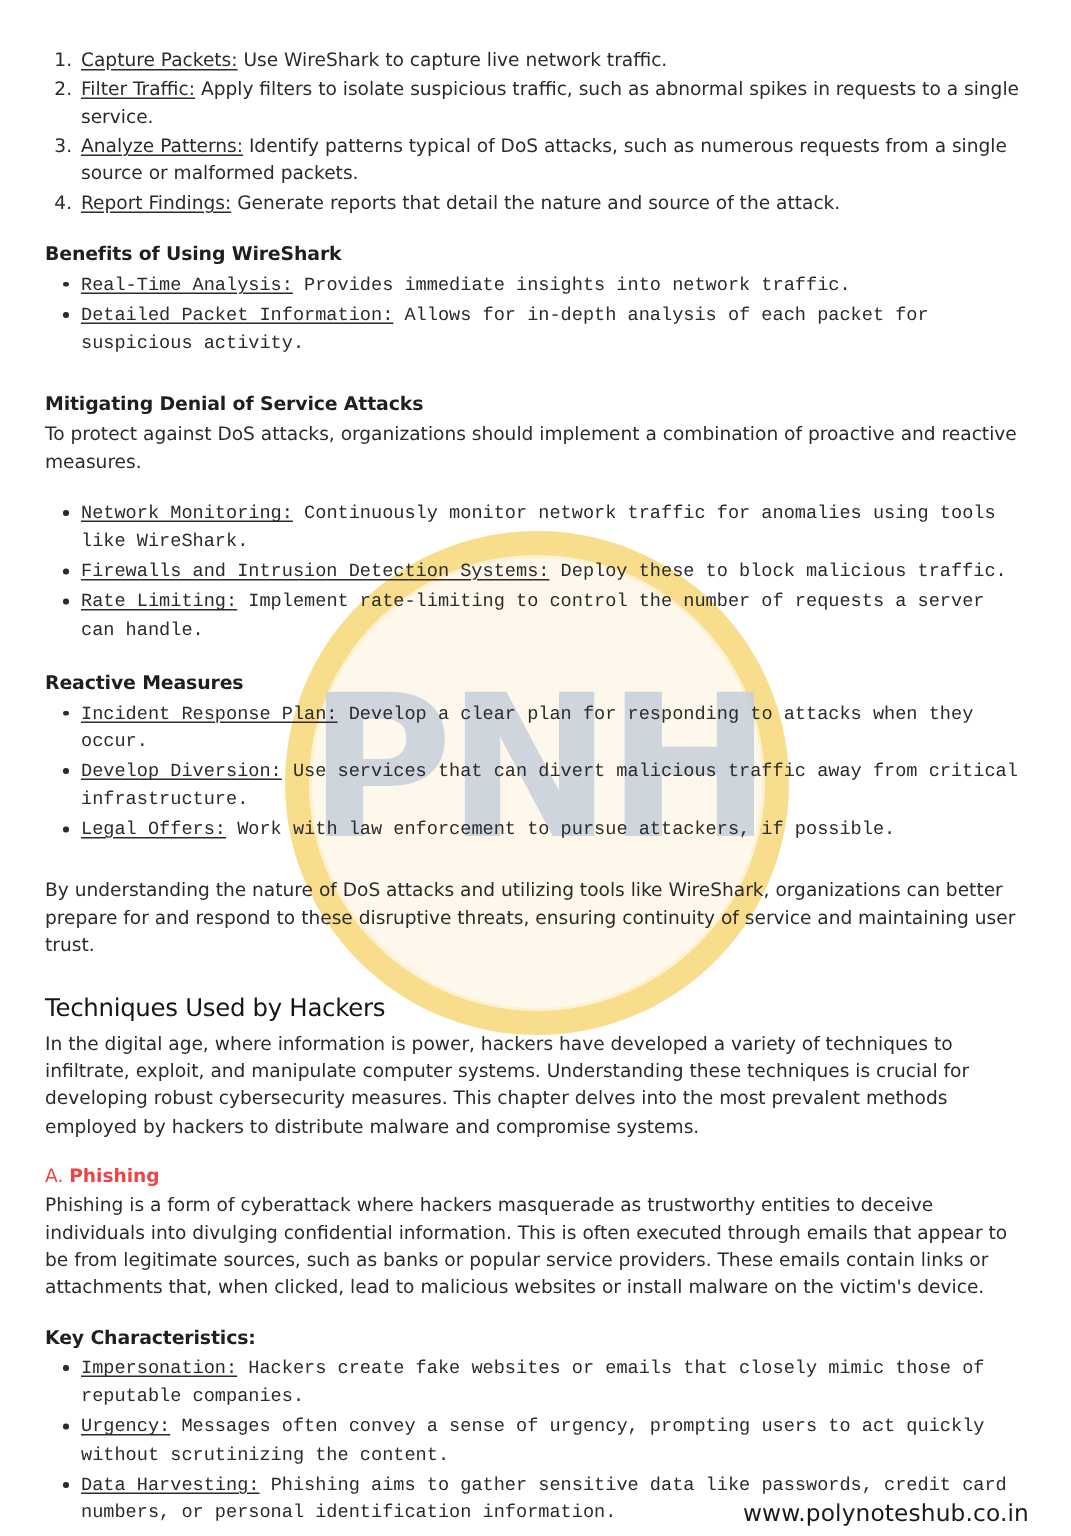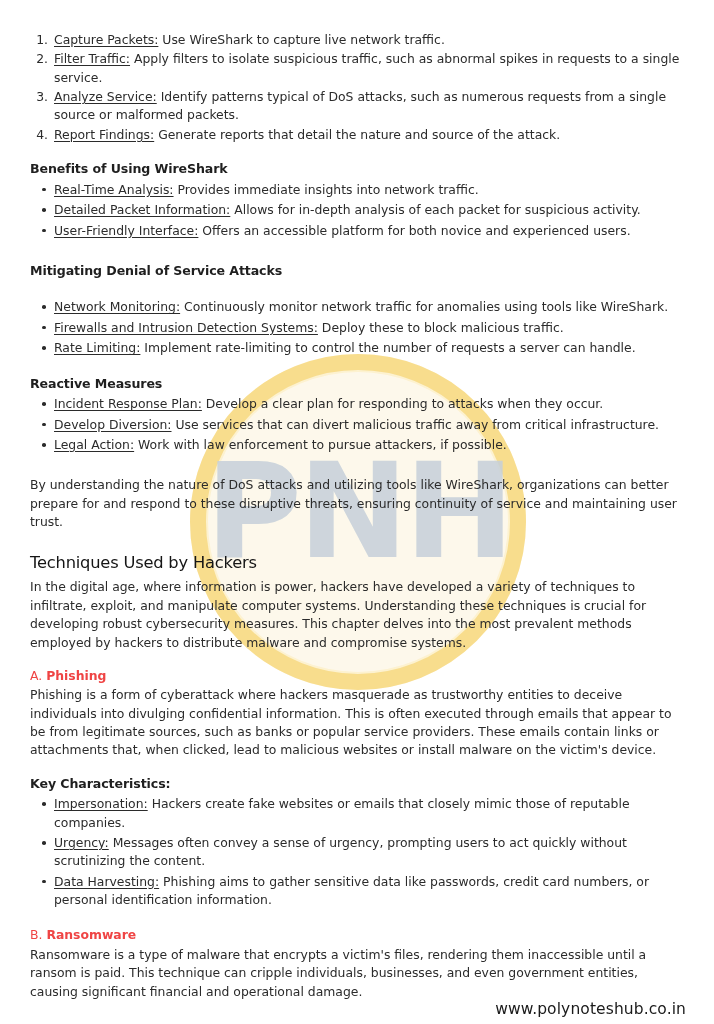--- a/index.html
+++ b/index.html
@@ -80,20 +80,21 @@
     padding-left: 2px;
   }
   ul.bul-list {
     margin: 1px 0 0 0;
     padding-left: 24px;
     list-style: none;
   }
   ul.bul-list > li {
     margin: 0 0 2px 0;
     position: relative;
+    font-family: Liberation Mono, monospace;
   }
   ul.bul-list > li:before {
     content: "";
     position: absolute;
     left: -12px;
     top: 7px;
     width: 3.6px;
     height: 3.6px;
     border-radius: 50%;
     background: #2b2b2b;
@@ -128,52 +129,52 @@
     <text x="170" y="205" text-anchor="middle" font-family="DejaVu Sans, sans-serif" font-size="132" font-weight="bold" fill="#c6d0da" opacity="0.85" letter-spacing="-4">PNH</text>
   </svg>
 </div>
 
 <div id="page">
   <div class="doc">
 
     <ol class="num-list">
       <li><span class="term">Capture Packets:</span><span> Use WireShark to capture live network traffic.</span></li>
       <li><span class="term">Filter Traffic:</span><span> Apply filters to isolate suspicious traffic, such as abnormal spikes in requests to a single service.</span></li>
-      <li><span class="term">Analyze Service:</span><span> Identify patterns typical of DoS attacks, such as numerous requests from a single source or malformed packets.</span></li>
+      <li><span class="term">Analyze Patterns:</span><span> Identify patterns typical of DoS attacks, such as numerous requests from a single source or malformed packets.</span></li>
       <li><span class="term">Report Findings:</span><span> Generate reports that detail the nature and source of the attack.</span></li>
     </ol>
 
     <div class="gap-lg"></div>
 
     <h3 class="sec-head">Benefits of Using WireShark</h3>
     <ul class="bul-list">
       <li><span class="term">Real-Time Analysis:</span><span> Provides immediate insights into network traffic.</span></li>
       <li><span class="term">Detailed Packet Information:</span><span> Allows for in-depth analysis of each packet for suspicious activity.</span></li>
-      <li><span class="term">User-Friendly Interface:</span><span> Offers an accessible platform for both novice and experienced users.</span></li>
     </ul>
 
     <div class="gap-xl"></div>
 
     <h3 class="sec-head">Mitigating Denial of Service Attacks</h3>
+    <p class="para">To protect against DoS attacks, organizations should implement a combination of proactive and reactive measures.</p>
 
     <div class="gap-lg"></div>
 
     <ul class="bul-list">
       <li><span class="term">Network Monitoring:</span><span> Continuously monitor network traffic for anomalies using tools like WireShark.</span></li>
       <li><span class="term">Firewalls and Intrusion Detection Systems:</span><span> Deploy these to block malicious traffic.</span></li>
       <li><span class="term">Rate Limiting:</span><span> Implement rate-limiting to control the number of requests a server can handle.</span></li>
     </ul>
 
     <div class="gap-lg"></div>
 
     <h3 class="sec-head">Reactive Measures</h3>
     <ul class="bul-list">
       <li><span class="term">Incident Response Plan:</span><span> Develop a clear plan for responding to attacks when they occur.</span></li>
       <li><span class="term">Develop Diversion:</span><span> Use services that can divert malicious traffic away from critical infrastructure.</span></li>
-      <li><span class="term">Legal Action:</span><span> Work with law enforcement to pursue attackers, if possible.</span></li>
+      <li><span class="term">Legal Offers:</span><span> Work with law enforcement to pursue attackers, if possible.</span></li>
     </ul>
 
     <div class="gap-xl"></div>
 
     <p class="para">By understanding the nature of DoS attacks and utilizing tools like WireShark, organizations can better prepare for and respond to these disruptive threats, ensuring continuity of service and maintaining user trust.</p>
 
     <div class="gap-xl"></div>
 
     <h2 class="chapter-head">Techniques Used by Hackers</h2>
     <p class="para">In the digital age, where information is power, hackers have developed a variety of techniques to infiltrate, exploit, and manipulate computer systems. Understanding these techniques is crucial for developing robust cybersecurity measures. This chapter delves into the most prevalent methods employed by hackers to distribute malware and compromise systems.</p>

